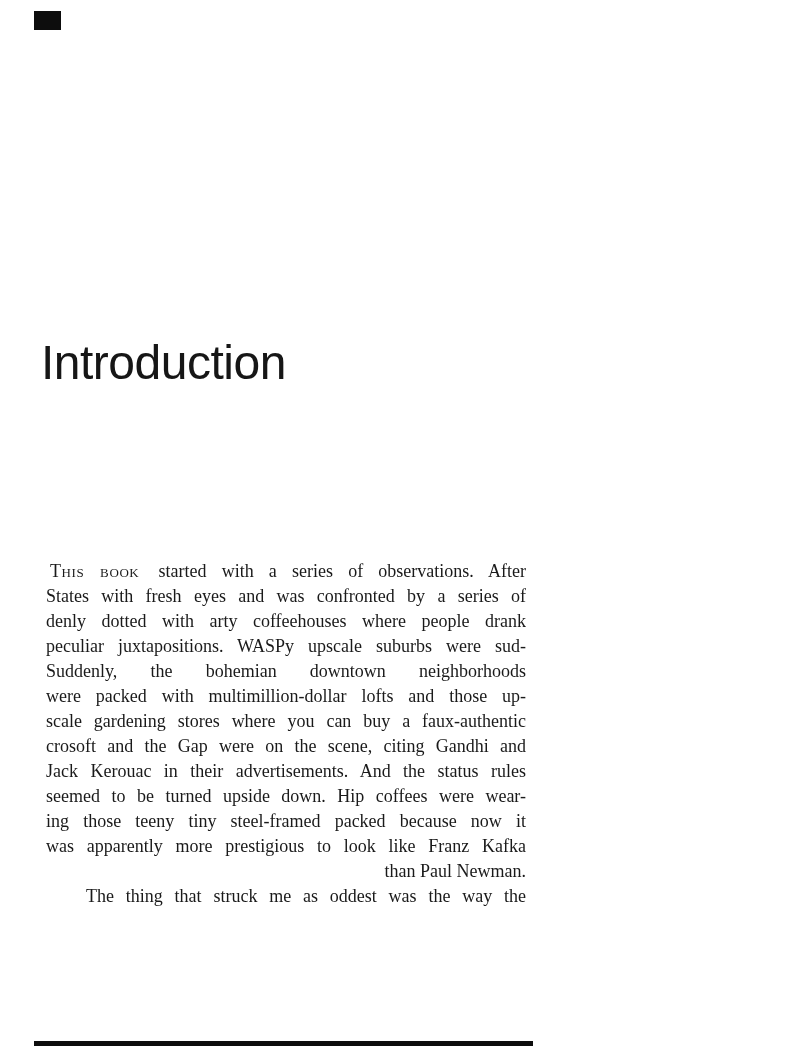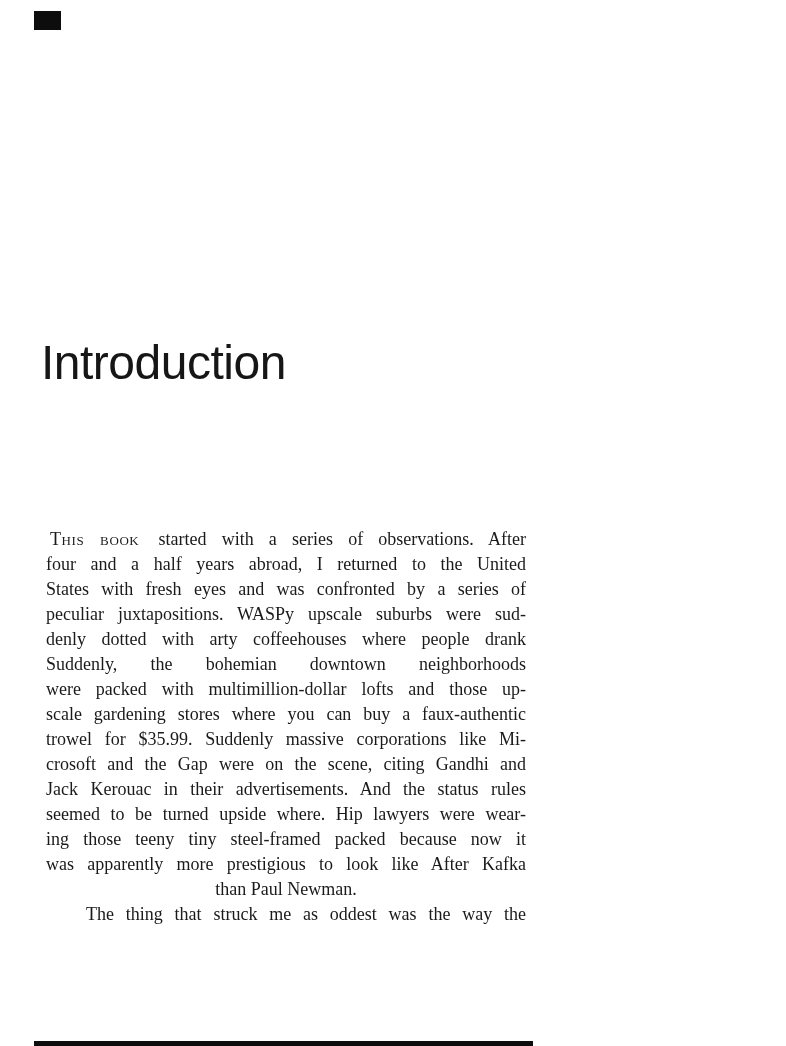--- a/index.html
+++ b/index.html
@@ -33,30 +33,30 @@
     left: 33px; top: 333px;
     font-family: "Liberation Sans", sans-serif;
     font-weight: 400;
     font-size: 48px;
     line-height: 44px;
     letter-spacing: -0.5px;
     color: #161616;
   }
   .body-text {
     position: absolute;
-    left: 34px; top: 515px;
+    left: 34px; top: 547px;
     width: 496px;
     font-size: 18px;
     line-height: 25px;
     color: #1a1a1a;
     text-rendering: optimizeLegibility;
   }
   .line {
     height: 25px;
-    text-align: center;
+    text-align: right;
   }
   .line.just {
     text-align: justify;
     text-align-last: justify;
     text-justify: inter-word;
   }
   .line.indent {
     text-indent: 40px;
   }
   .sc {
@@ -65,30 +65,28 @@
   }
 </style>
 </head>
 <body>
 
 <div class="page">
   <div class="mark-top"></div>
   <h1 class="title">Introduction</h1>
   <div class="body-text">
       <div class="line just"><span class="sc">This book</span> started with a series of observations. After</div>
-      <div class="line just">four and a half years abroad, I returned to the United</div>
       <div class="line just">States with fresh eyes and was confronted by a series of</div>
+      <div class="line just">denly dotted with arty coffeehouses where people drank</div>
       <div class="line just">peculiar juxtapositions. WASPy upscale suburbs were sud-</div>
-      <div class="line just">denly dotted with arty coffeehouses where people drank</div>
       <div class="line just">Suddenly, the bohemian downtown neighborhoods</div>
       <div class="line just">were packed with multimillion-dollar lofts and those up-</div>
       <div class="line just">scale gardening stores where you can buy a faux-authentic</div>
-      <div class="line just">trowel for $35.99. Suddenly massive corporations like Mi-</div>
       <div class="line just">crosoft and the Gap were on the scene, citing Gandhi and</div>
       <div class="line just">Jack Kerouac in their advertisements. And the status rules</div>
-      <div class="line just">seemed to be turned upside where. Hip lawyers were wear-</div>
+      <div class="line just">seemed to be turned upside down. Hip coffees were wear-</div>
       <div class="line just">ing those teeny tiny steel-framed packed because now it</div>
-      <div class="line just">was apparently more prestigious to look like After Kafka</div>
+      <div class="line just">was apparently more prestigious to look like Franz Kafka</div>
       <div class="line">than Paul Newman.</div>
       <div class="line just indent">The thing that struck me as oddest was the way the</div>
     </div>
   <div class="mark-bottom"></div>
 </div>
 
 </body></html>

